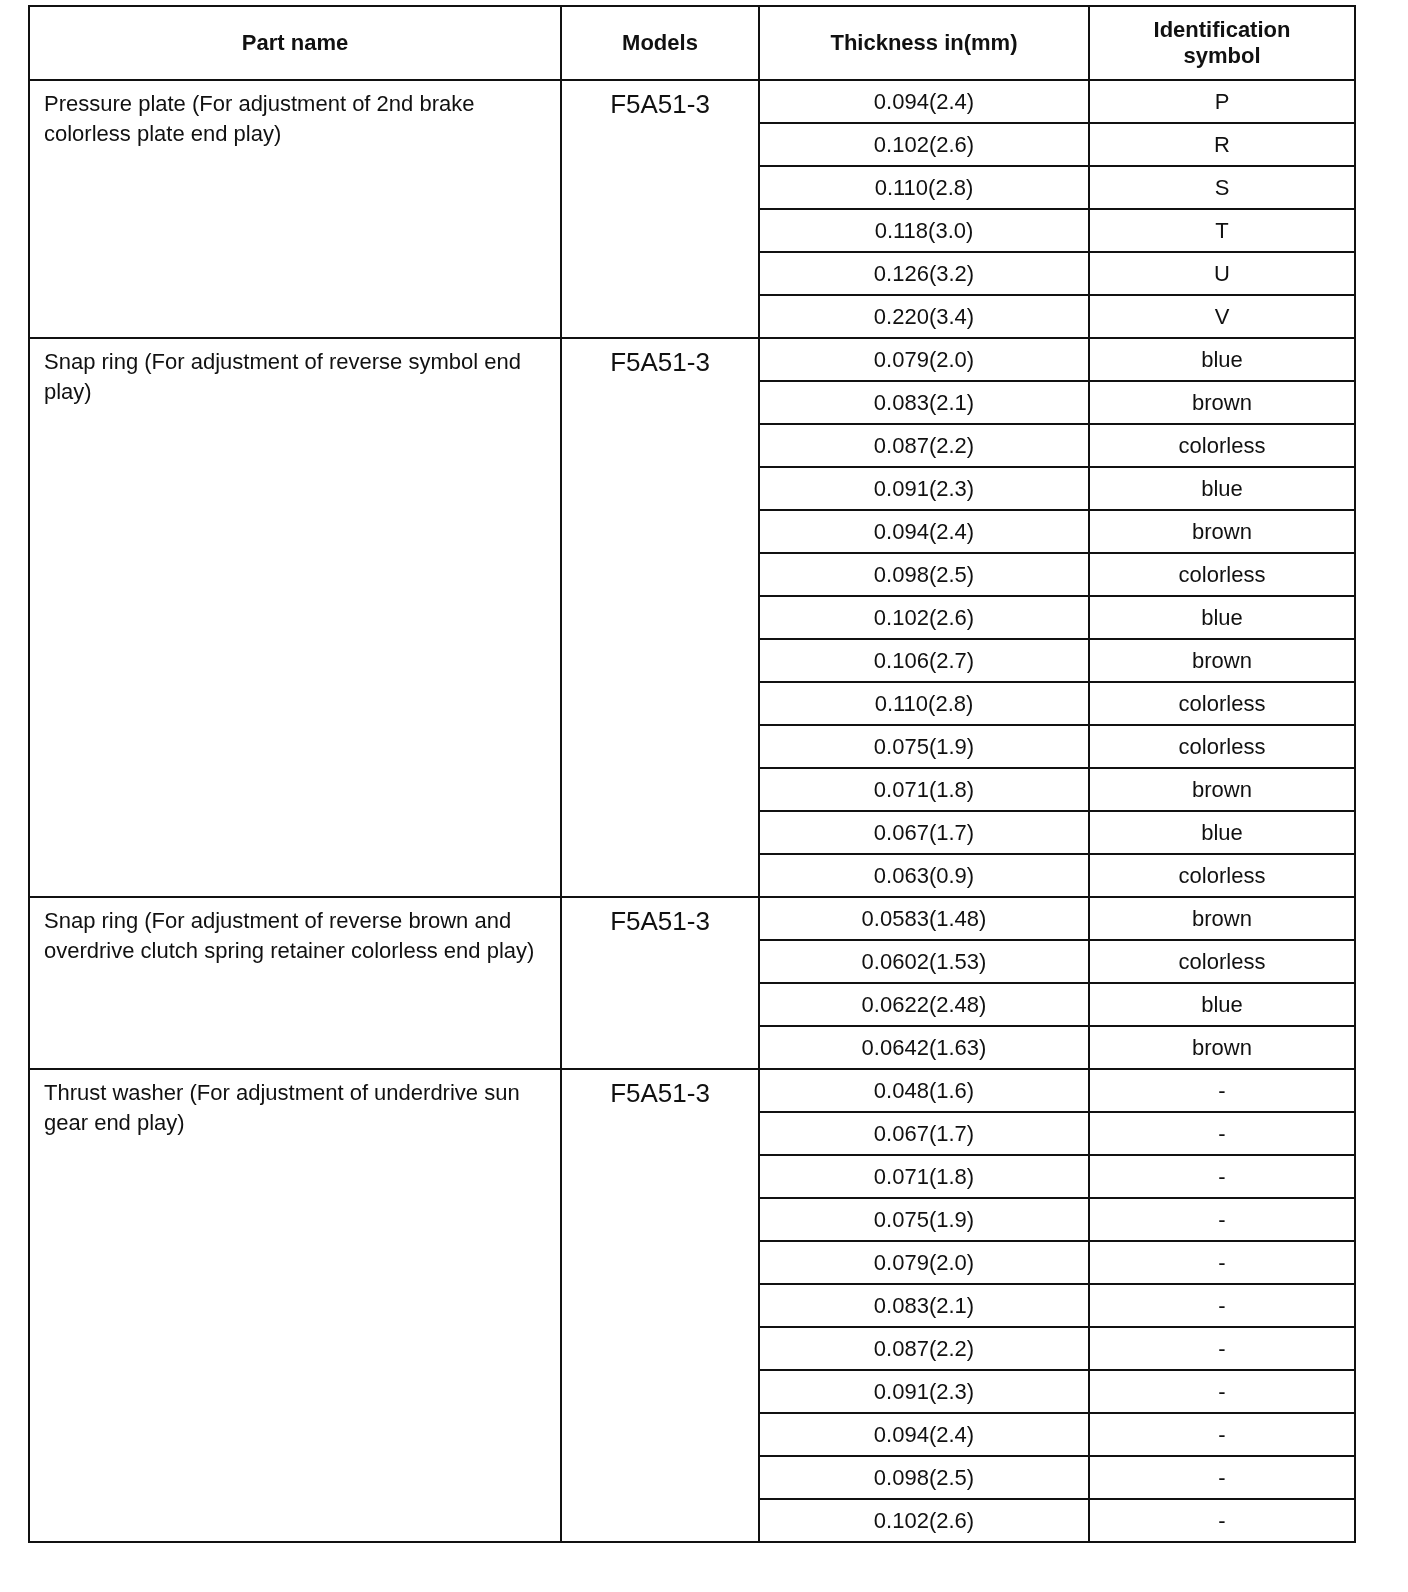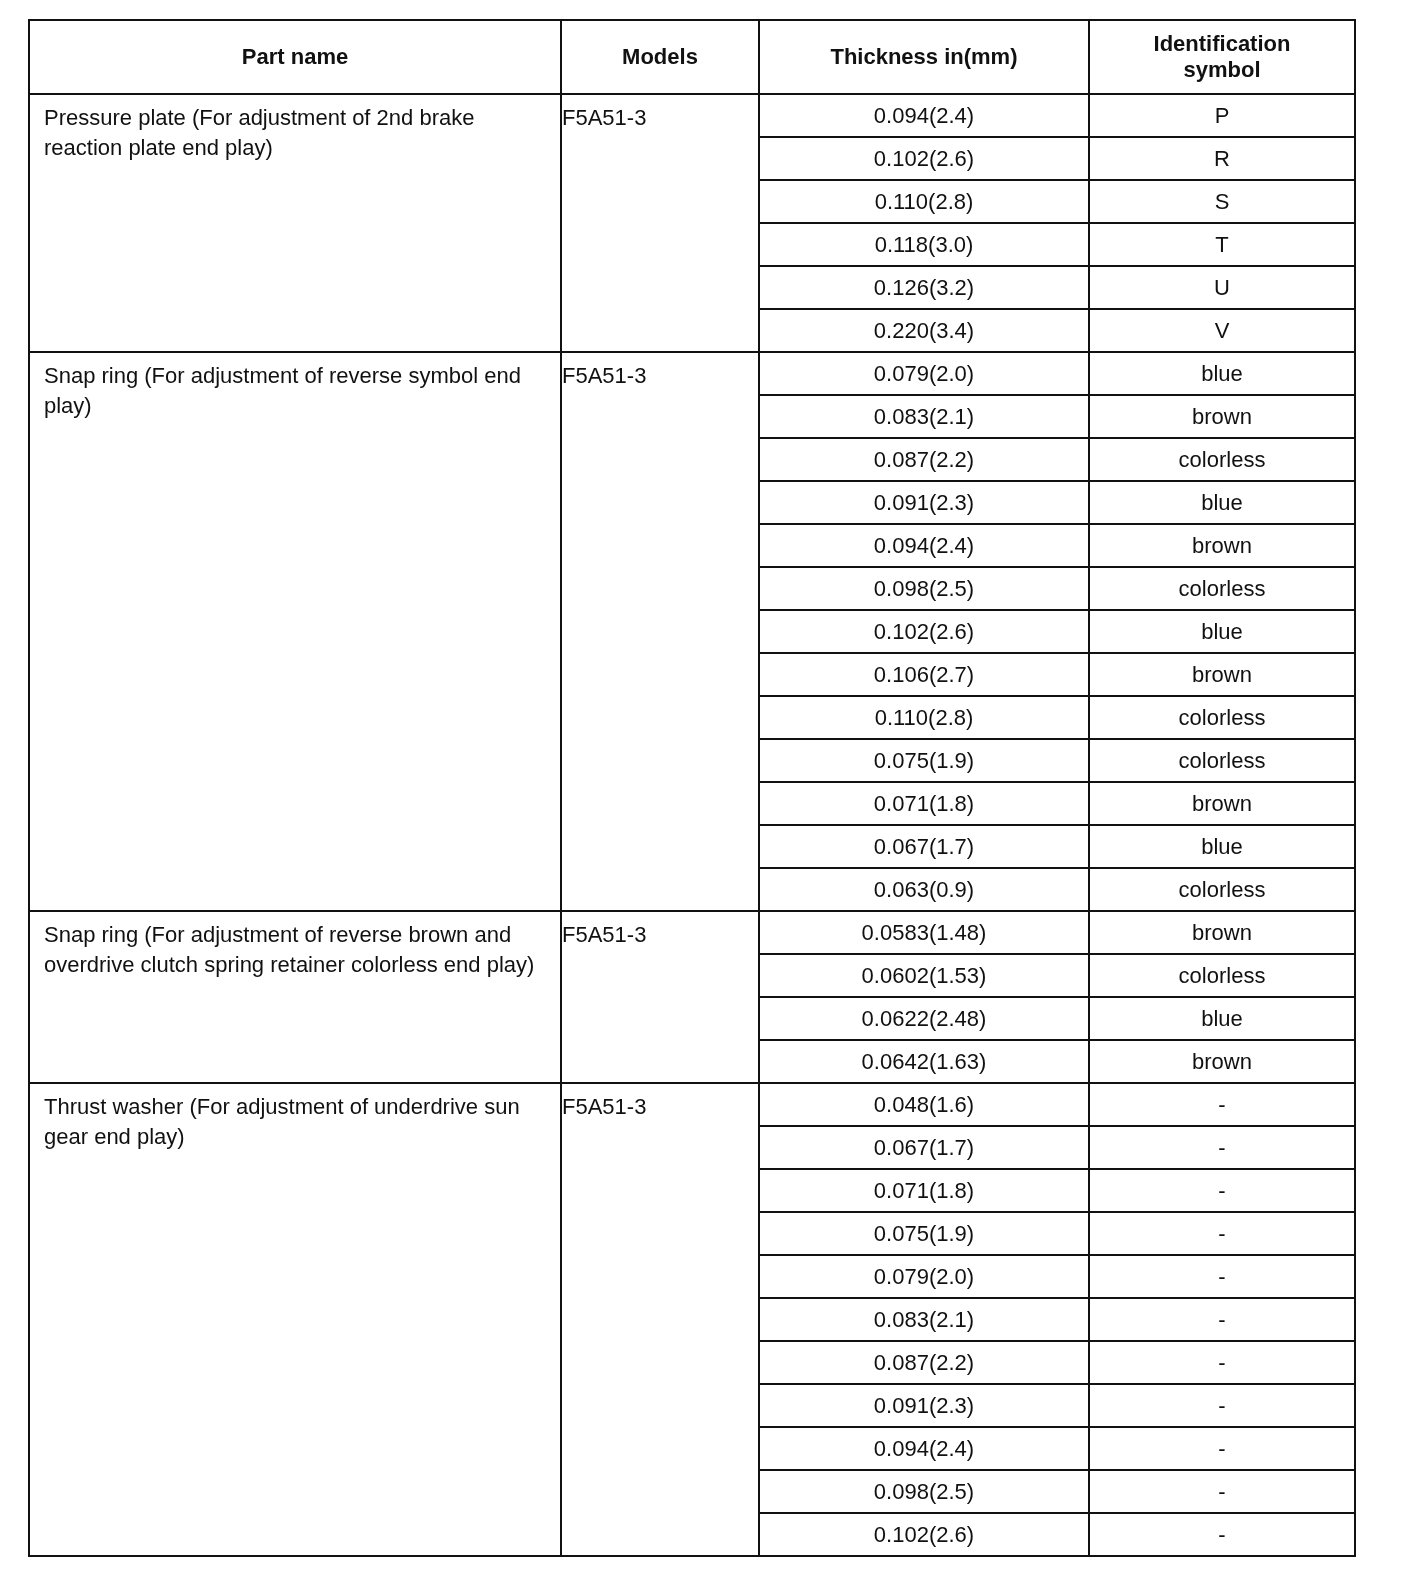--- a/index.html
+++ b/index.html
@@ -1,24 +1,24 @@
 <!DOCTYPE html>
 <html><head>
 <meta charset="utf-8">
 <style>
   html, body { margin:0; padding:0; background:#ffffff; }
   body { width:1408px; height:1592px; position:relative; overflow:hidden;
          font-family:"Liberation Sans", sans-serif; color:#111; }
-  table.spec { position:absolute; left:28px; top:19px; border-collapse:collapse;
+  table.spec { position:absolute; left:28px; top:5px; border-collapse:collapse;
                table-layout:fixed; width:1326px; }
   table.spec td, table.spec th { border:2px solid #111; padding:0; }
   th { height:72px; font-weight:bold; font-size:22px; text-align:center; vertical-align:middle; line-height:26px; }
   td.val { height:41px; text-align:center; vertical-align:middle; font-size:22px; }
   td.part { vertical-align:top; text-align:left; font-size:22px; line-height:30px; padding:8px 14px 0 14px !important; }
-  td.model { vertical-align:top; text-align:left; font-size:22px; line-height:30px; padding-top:8px !important;margin-left:24px; }
+  td.model { vertical-align:top; text-align:center; font-size:26px; line-height:30px; padding-top:8px !important;margin-left:24px; }
   col.c1 { width:532px; } col.c2 { width:198px; } col.c3 { width:330px; } col.c4 { width:266px; }
 </style>
 </head>
 <body>
 
 <table class="spec">
   <colgroup>
       <col class="c1">
       <col class="c2">
       <col class="c3">
@@ -30,21 +30,21 @@
       <th>Models</th>
       <th>Thickness in(mm)</th>
       <th>
         <span>Identification</span><br>
         <span>symbol</span>
       </th>
     </tr>
   </thead>
   <tbody id="tbody">
       <tr>
-        <td class="part" rowspan="6">Pressure plate (For adjustment of 2nd brake reaction plate end play)</td>
+        <td class="part" rowspan="6">Pressure plate (For adjustment of 2nd brake colorless plate end play)</td>
         <td class="model" rowspan="6">F5A51-3</td>
         <td class="val">0.094(2.4)</td>
         <td class="val">P</td>
       </tr>
       <tr>
         <td class="val">0.102(2.6)</td>
         <td class="val">R</td>
       </tr>
       <tr>
         <td class="val">0.110(2.8)</td>

